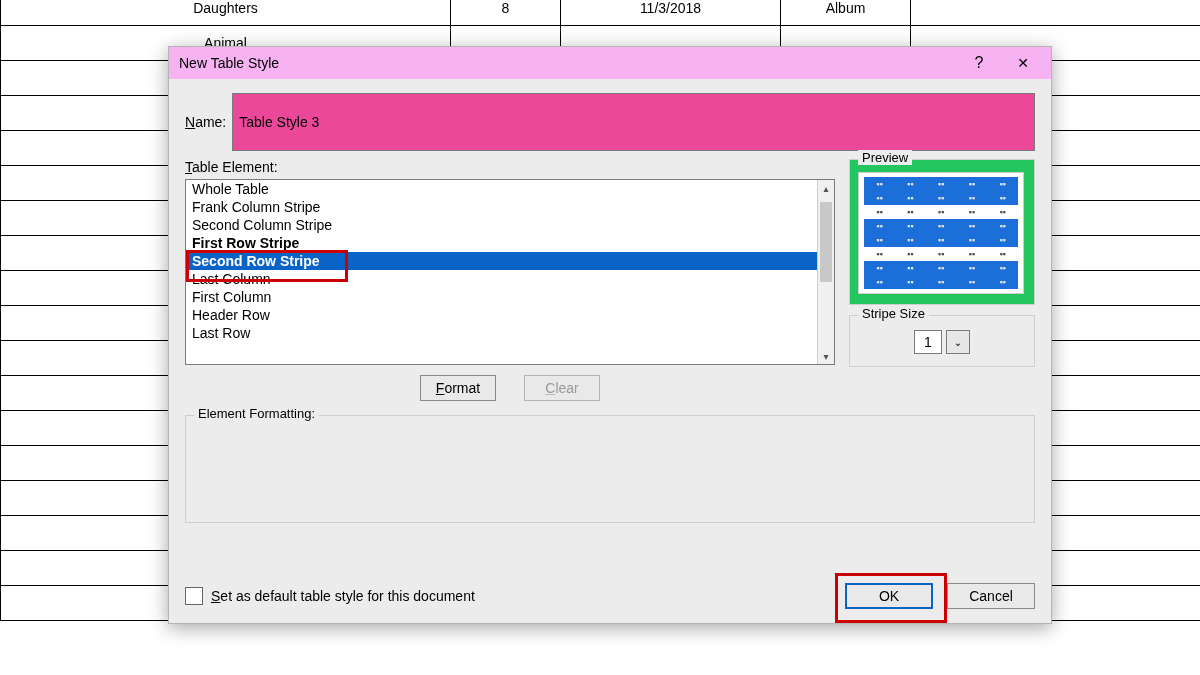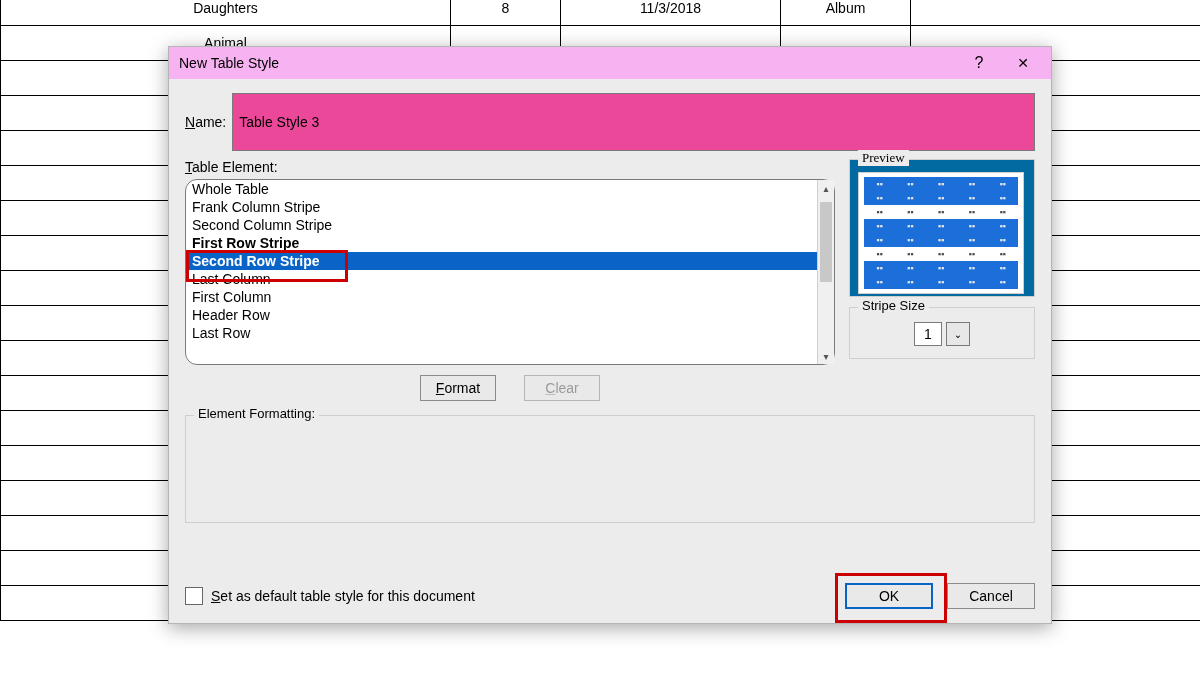--- a/index.html
+++ b/index.html
@@ -54,22 +54,22 @@
   .lb-scroll .thumb{position:absolute;left:2px;right:2px;top:22px;height:80px;
     background:#c8c8c8;border-radius:1px;}
 
   .red-box{position:absolute;border:3px solid #cc0000;pointer-events:none;}
 
   .btn-row{display:flex;justify-content:center;gap:28px;margin-top:10px;}
   .winbtn{height:26px;min-width:76px;padding:0 10px;background:#e9e9e9;
     border:1px solid #8a8a8a;font-family:inherit;font-size:14px;}
   .winbtn:disabled{color:#9a9a9a;border-color:#b5b5b5;}
 
-  .preview-group{border:1px solid #cfcfcf;padding:6px 8px 2px 8px;margin-bottom:10px;
-    position:relative;background:#0369a1;font-family:Liberation Serif, serif;}
+  .preview-group{border:1px solid #cfcfcf;padding:6px 8px 10px 8px;margin-bottom:10px;
+    position:relative;background:#22c55e;}
   .preview-group .legend{position:absolute;left:8px;top:-10px;background:#ececec;
     padding:0 4px;font-size:13px;}
   .preview-box{width:164px;height:120px;background:#fff;position:relative;
     border:1px solid #cfcfcf;margin-top:6px;}
   .pv-row{position:absolute;left:5px;right:5px;height:14px;background:#1c6fd8;}
   .pv-row.off{background:#fff;}
   .pv-marks{position:absolute;left:0;right:0;height:14px;display:flex;}
   .pv-marks span{flex:1;text-align:center;font-size:9px;color:#4a4a4a;
     font-weight:700;line-height:14px;}
   .pv-row.on .pv-marks span{color:#e8e8e8;}
@@ -242,21 +242,21 @@
 
   <div class="body">
     <div class="row-line">
       <span class="label"><span class="under">N</span>ame:</span>
       <input class="name-input" value="Table Style 3" style="">
     </div>
 
     <div class="columns">
       <div class="left-col">
         <div class="group-label"><span class="under">T</span>able Element:</div>
-        <div class="listbox-frame" style="position:relative;border-radius:12px;">
+        <div class="listbox-frame" style="position:relative;">
           <div class="listbox" id="listbox">
               <div class="list-item">Whole Table</div>
               <div class="list-item">Frank Column Stripe</div>
               <div class="list-item">Second Column Stripe</div>
               <div class="list-item bold">First Row Stripe</div>
               <div class="list-item bold sel">Second Row Stripe</div>
               <div class="list-item">Last Column</div>
               <div class="list-item">First Column</div>
               <div class="list-item">Header Row</div>
               <div class="list-item">Last Row</div>

